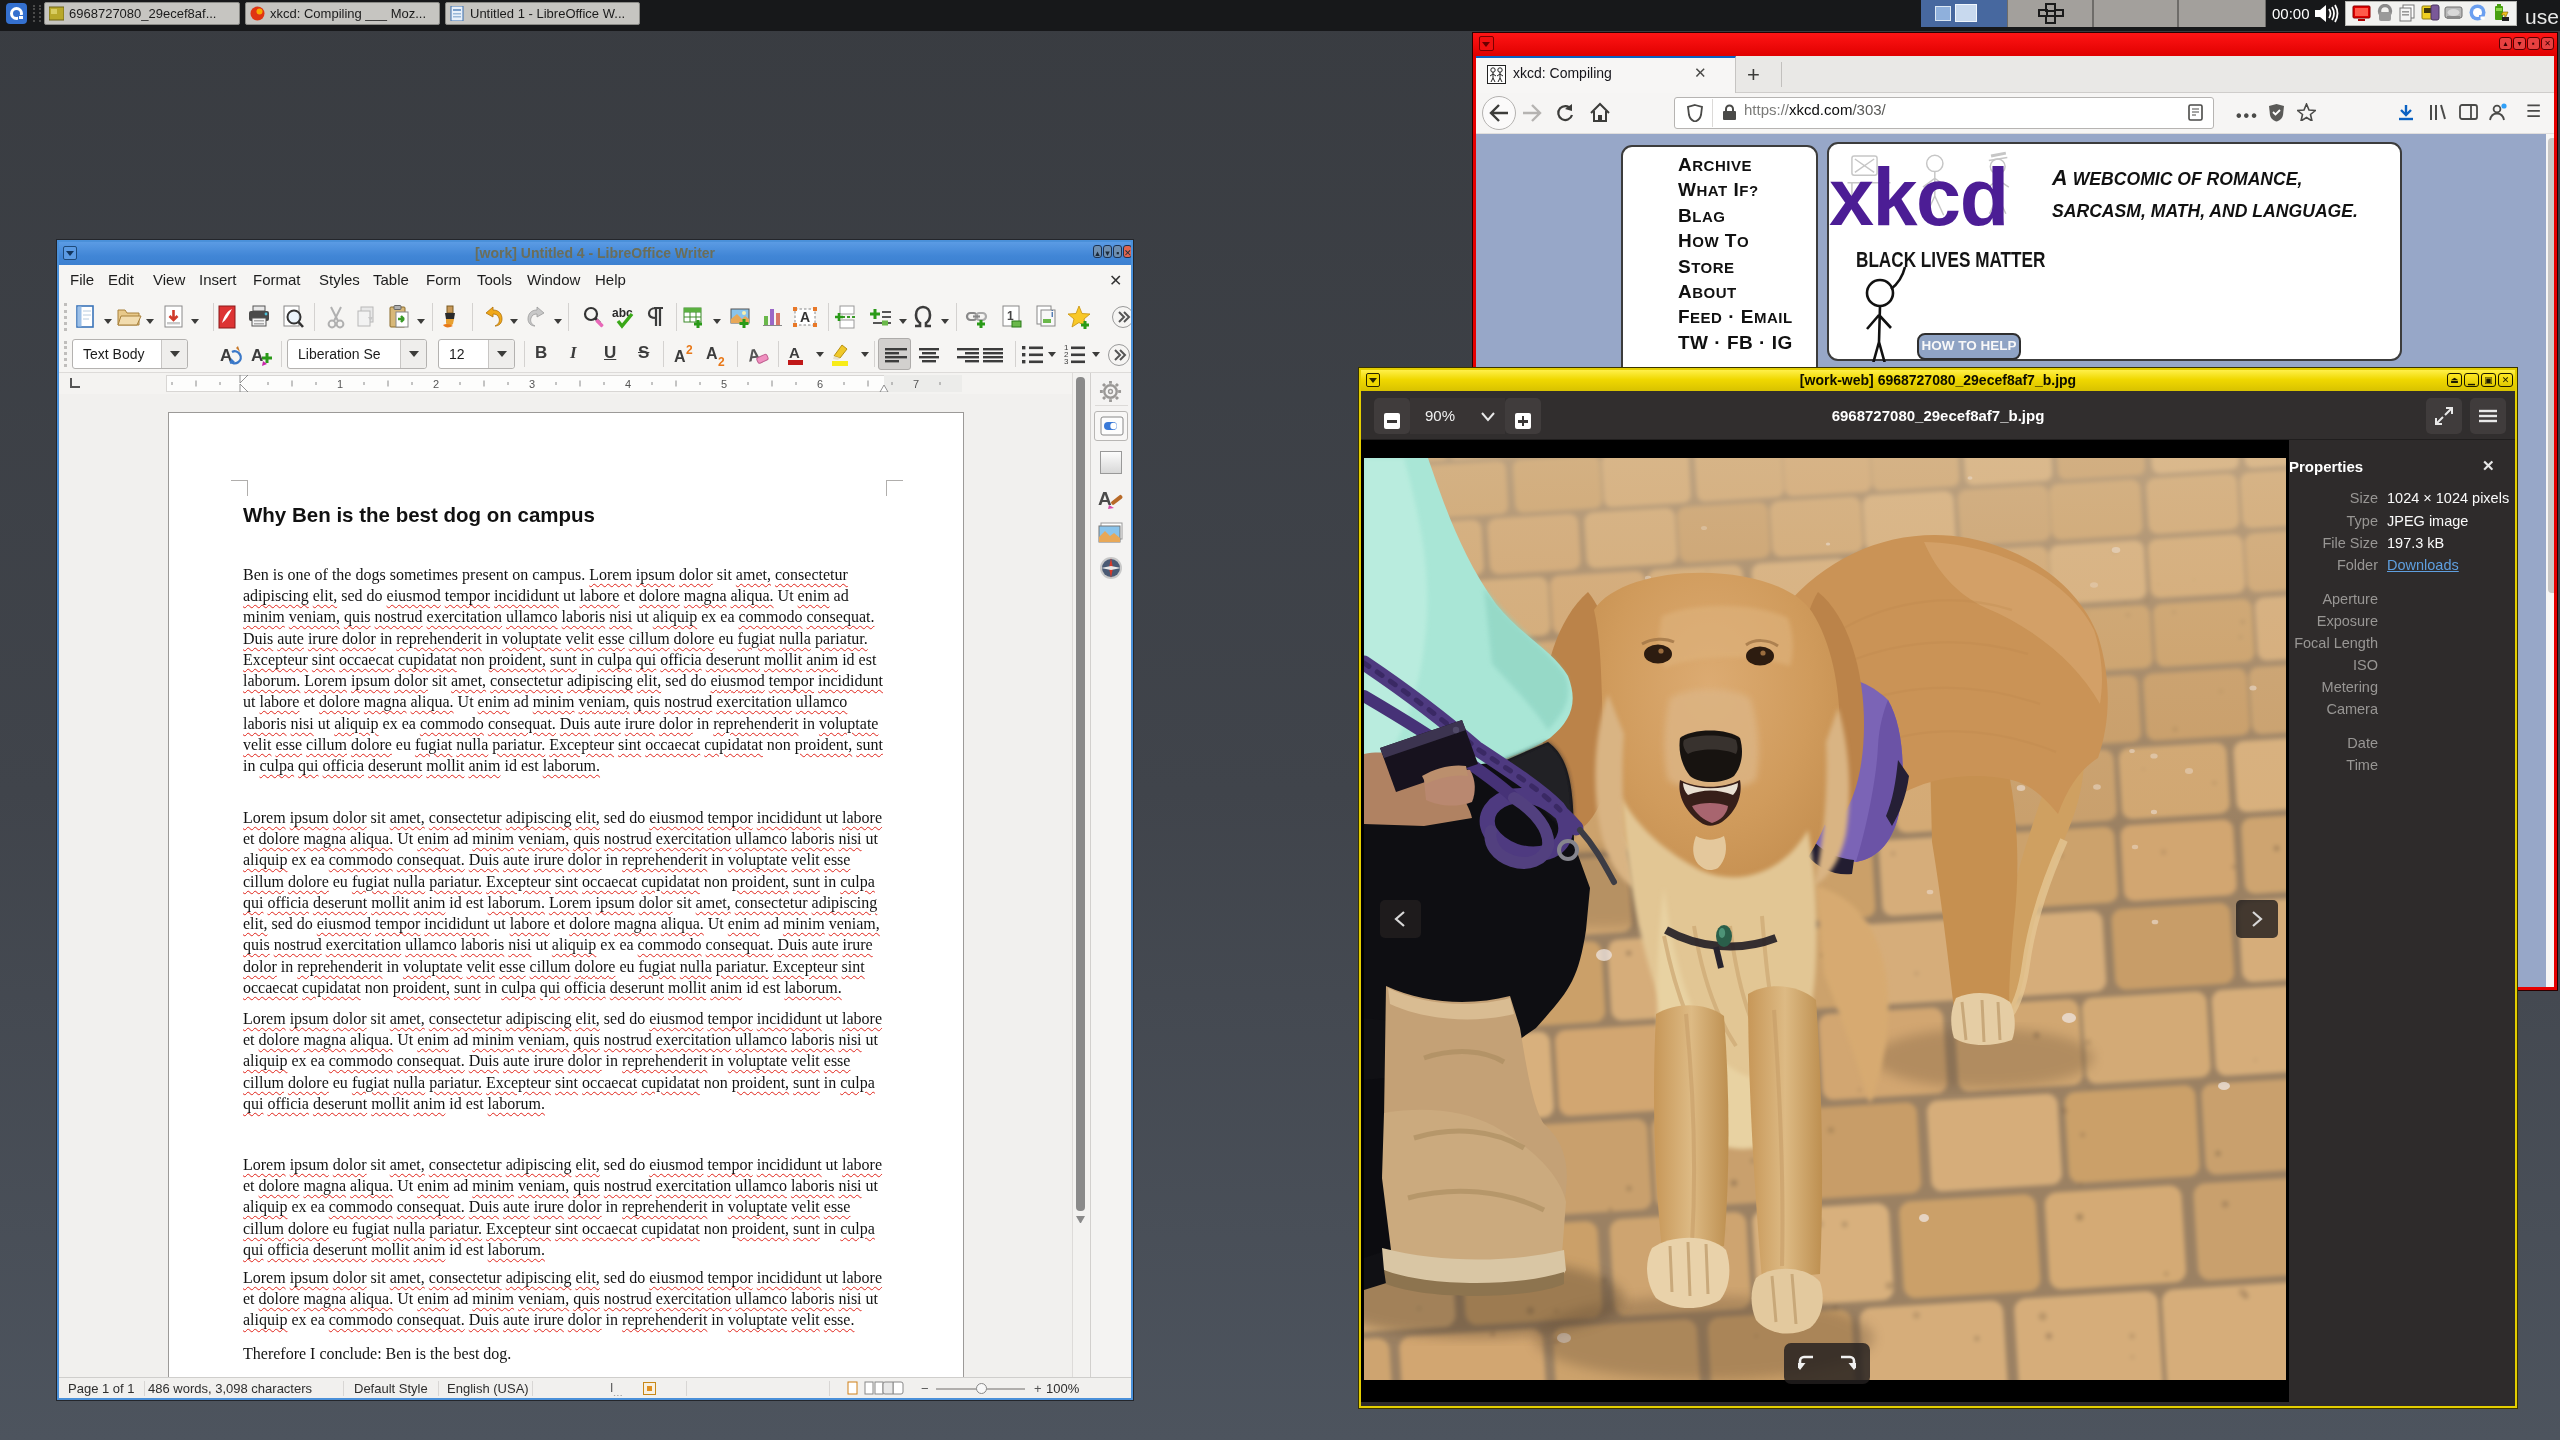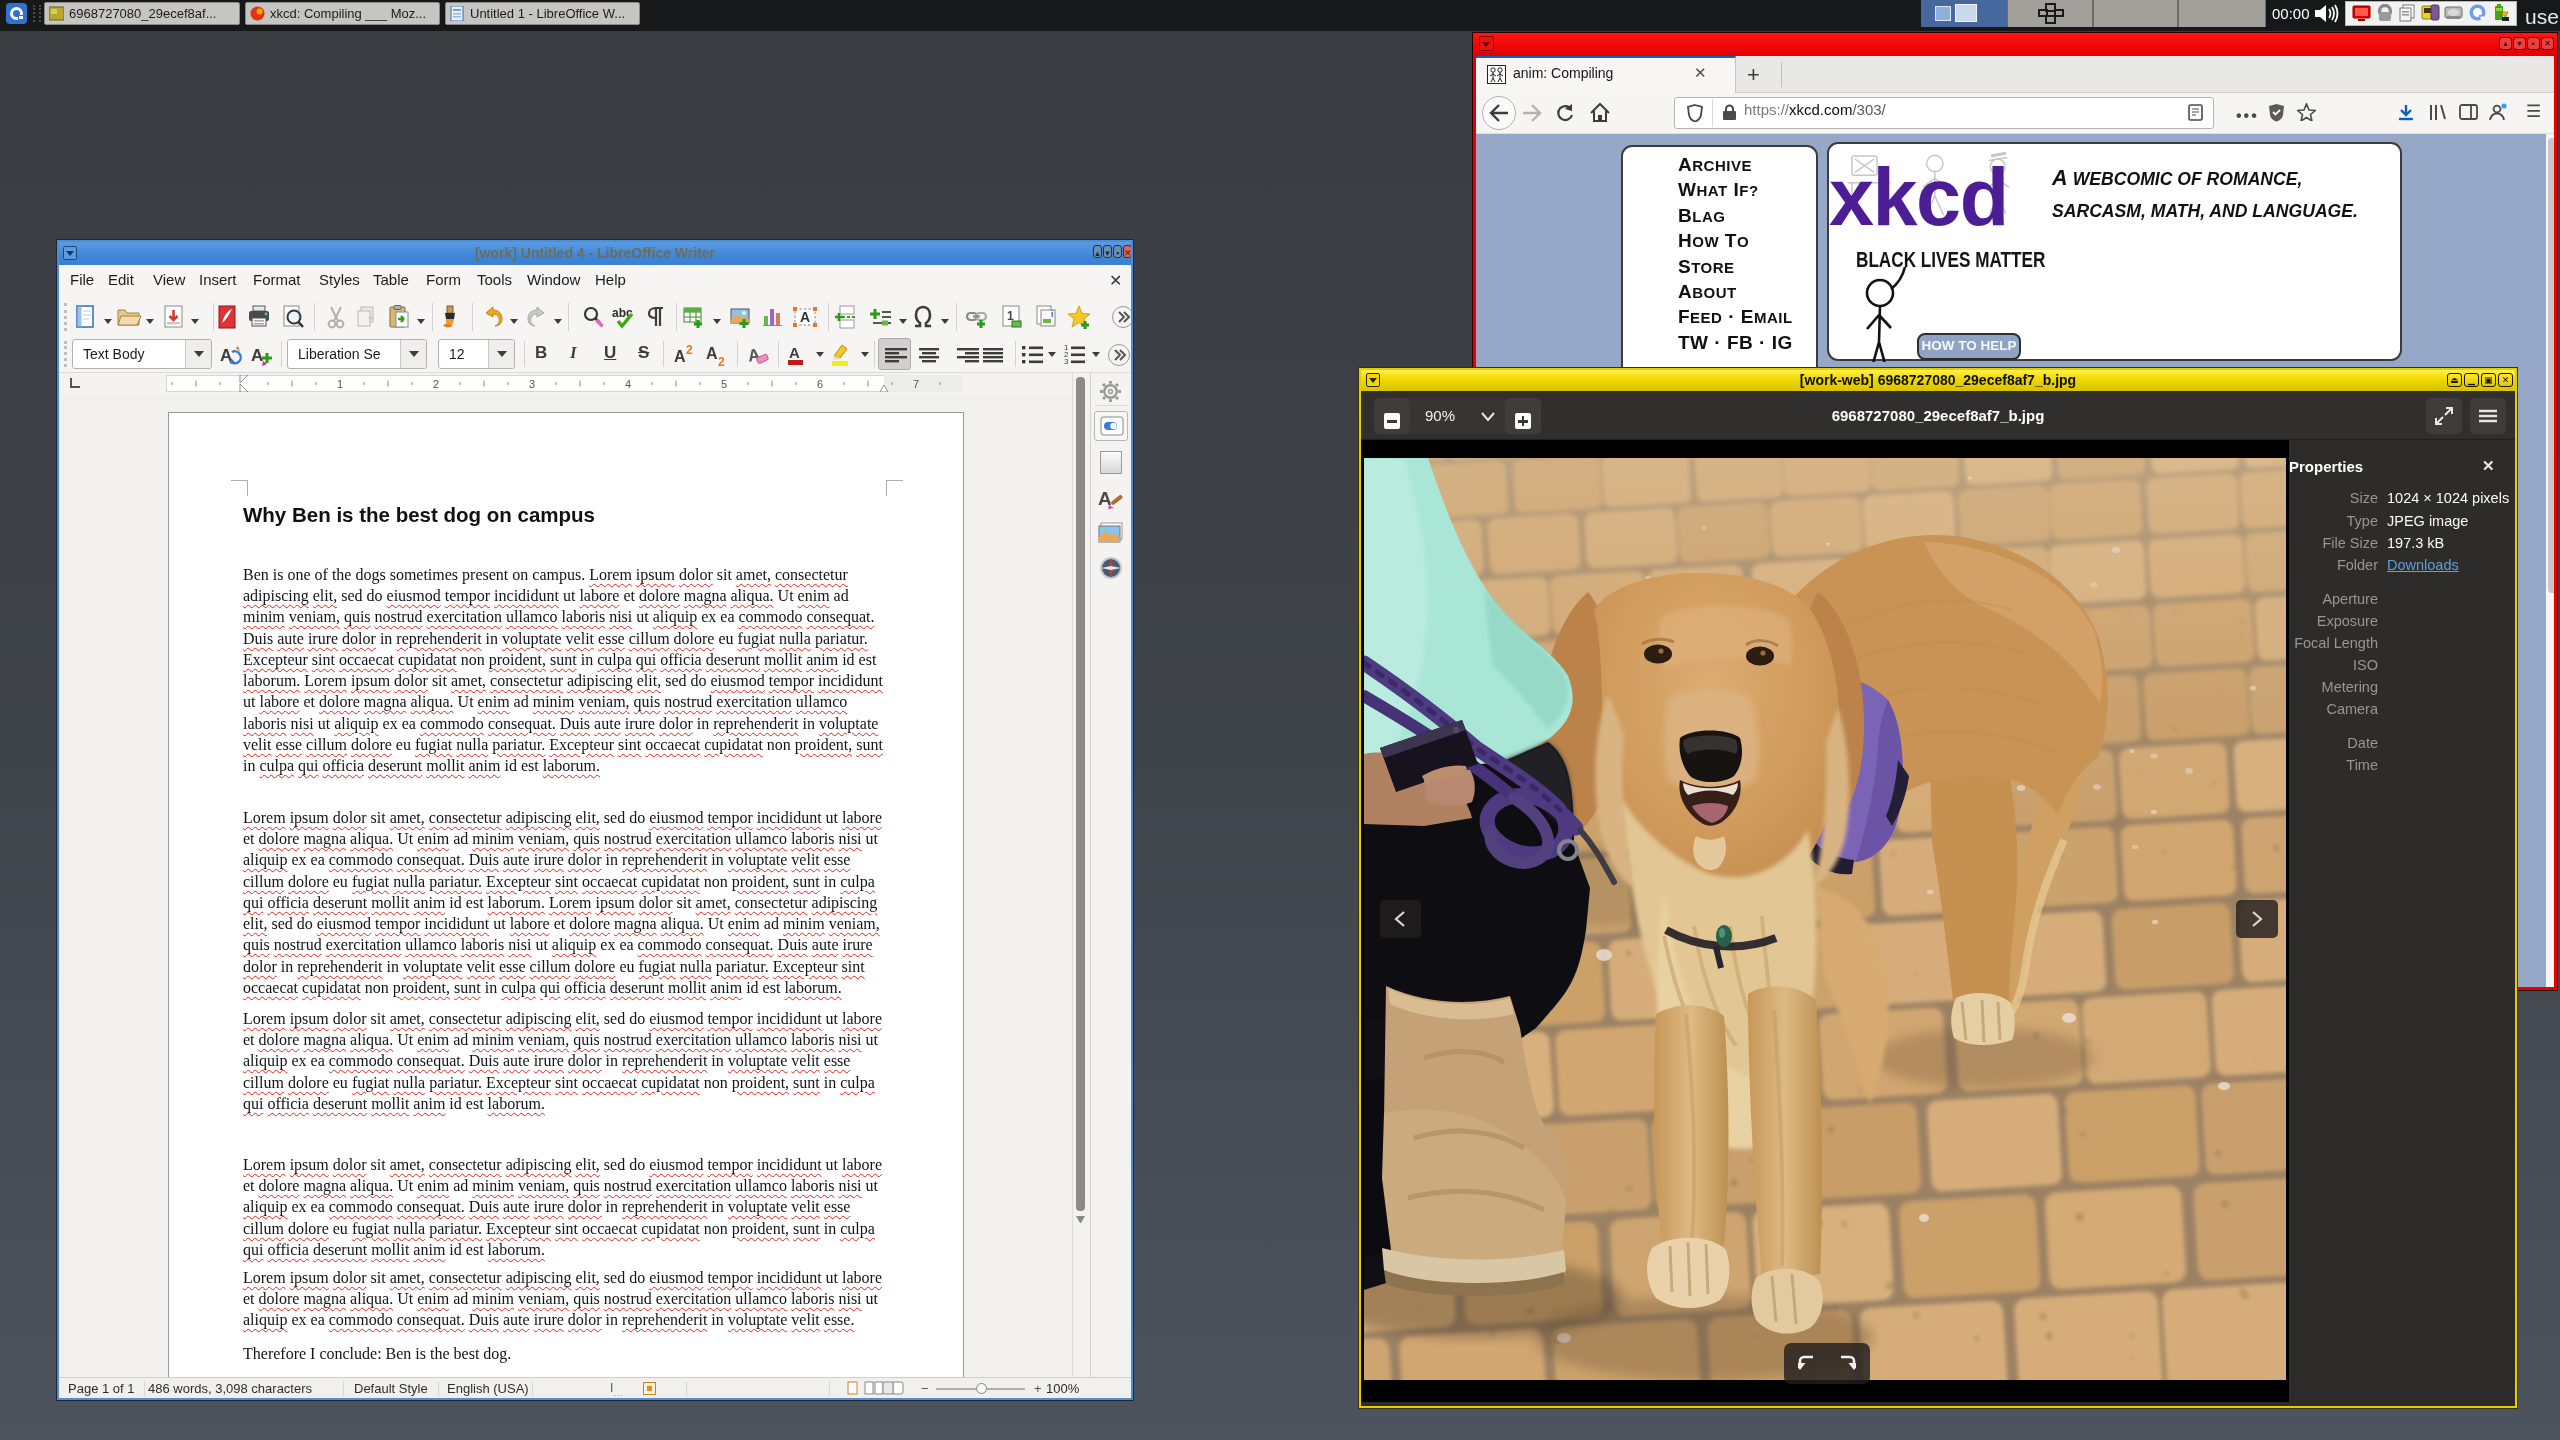--- a/index.html
+++ b/index.html
@@ -337,21 +337,21 @@
 <div class="sep" style="left:617px;top:6px;height:28px"></div>
 <div class="sep" style="left:769px;top:6px;height:28px"></div>
 <div class="sep" style="left:897px;top:6px;height:28px"></div>
 <svg class="abs" style="left:1051px;top:7px" width="26" height="26" viewBox="0 0 26 26">
         <circle cx="13" cy="13" r="10.5" fill="none" stroke="#999"></circle>
         <path d="M9,8 L14,13 L9,18 M14,8 L19,13 L14,18" stroke="#555" stroke-width="2" fill="none"></path>
       </svg>
 </div>
 <div id="lo-tb2">
 <div class="abs" style="left:5px;top:4px;width:4px;height:26px;border-left:3px dotted #c0bebc"></div>
-<div class="combo" style="left:13px;top:2px;width:140px;height:30px">
+<div class="combo" style="left:13px;top:2px;width:116px;height:30px">
         <span style="position:absolute;left:10px;top:6px">Text Body</span>
         <div class="ca"></div>
       </div>
 <svg class="abs" style="left:159px;top:5px" width="26" height="26" viewBox="0 0 26 26">
         <text x="2" y="19" font-size="17" font-weight="bold" fill="#3c3c3c" font-family="Liberation Sans">A</text>
         <path d="M14,10 A6,6 0 1 1 12,19" stroke="#3a78c8" stroke-width="2.4" fill="none"></path>
         <path d="M12,22 l5,-2 l-4,-4 z" fill="#3a78c8"></path>
         <path d="M18,6 l4,4 l-2,-6 z" fill="#c87828"></path>
       </svg>
 <svg class="abs" style="left:190px;top:5px" width="26" height="26" viewBox="0 0 26 26">
@@ -594,21 +594,21 @@
 <svg class="abs" style="left:11px;top:9px" width="19" height="19">
         <rect x="0.5" y="0.5" width="18" height="18" fill="#fff" stroke="#444"></rect>
         <g stroke="#222" stroke-width="1" fill="none">
           <circle cx="6" cy="5" r="2.2"></circle>
           <path d="M6,7 L6,13 M6,9 L3,11 M6,9 L9,11 M6,13 L4,17 M6,13 L8,17"></path>
           <circle cx="13" cy="5" r="2.2"></circle>
           <path d="M13,7 L13,13 M13,9 L10,11 M13,9 L16,11 M13,13 L11,17 M13,13 L15,17"></path>
         </g>
         <rect x="0.5" y="0.5" width="18" height="18" fill="none" stroke="#222"></rect>
       </svg>
-<div class="abs" style="left:37px;top:9px;font-size:14px;color:#15141a">anim: Compiling</div>
+<div class="abs" style="left:37px;top:9px;font-size:14px;color:#15141a">xkcd: Compiling</div>
 <div class="abs" style="left:218px;top:8px;font-size:15px;color:#4a4a48">✕</div>
 <div class="abs" style="left:271px;top:6px;font-size:22px;color:#3c3c3a">+</div>
 <div class="abs" style="left:305px;top:6px;width:1px;height:25px;background:#c2c0be"></div>
 </div>
 <div id="ff-nav">
 <div class="abs" style="left:6px;top:3px;width:34px;height:34px;border-radius:50%;background:#fbfafa;border:1px solid #b4b2b0"></div>
 <svg class="abs" style="left:13px;top:11px" width="20" height="18">
         <path d="M10,1 L2,9 L10,17 M2,9 L19,9" stroke="#3c3c3a" stroke-width="2.4" fill="none"></path>
       </svg>
 <svg class="abs" style="left:46px;top:11px" width="20" height="18">

